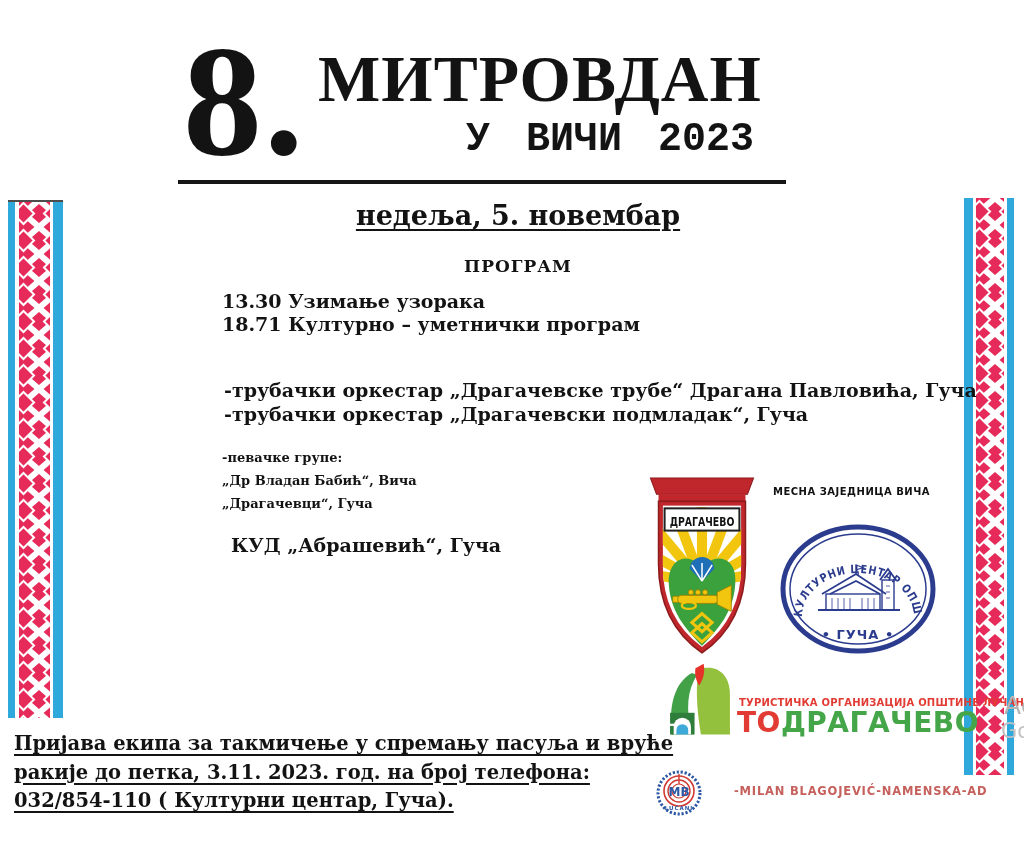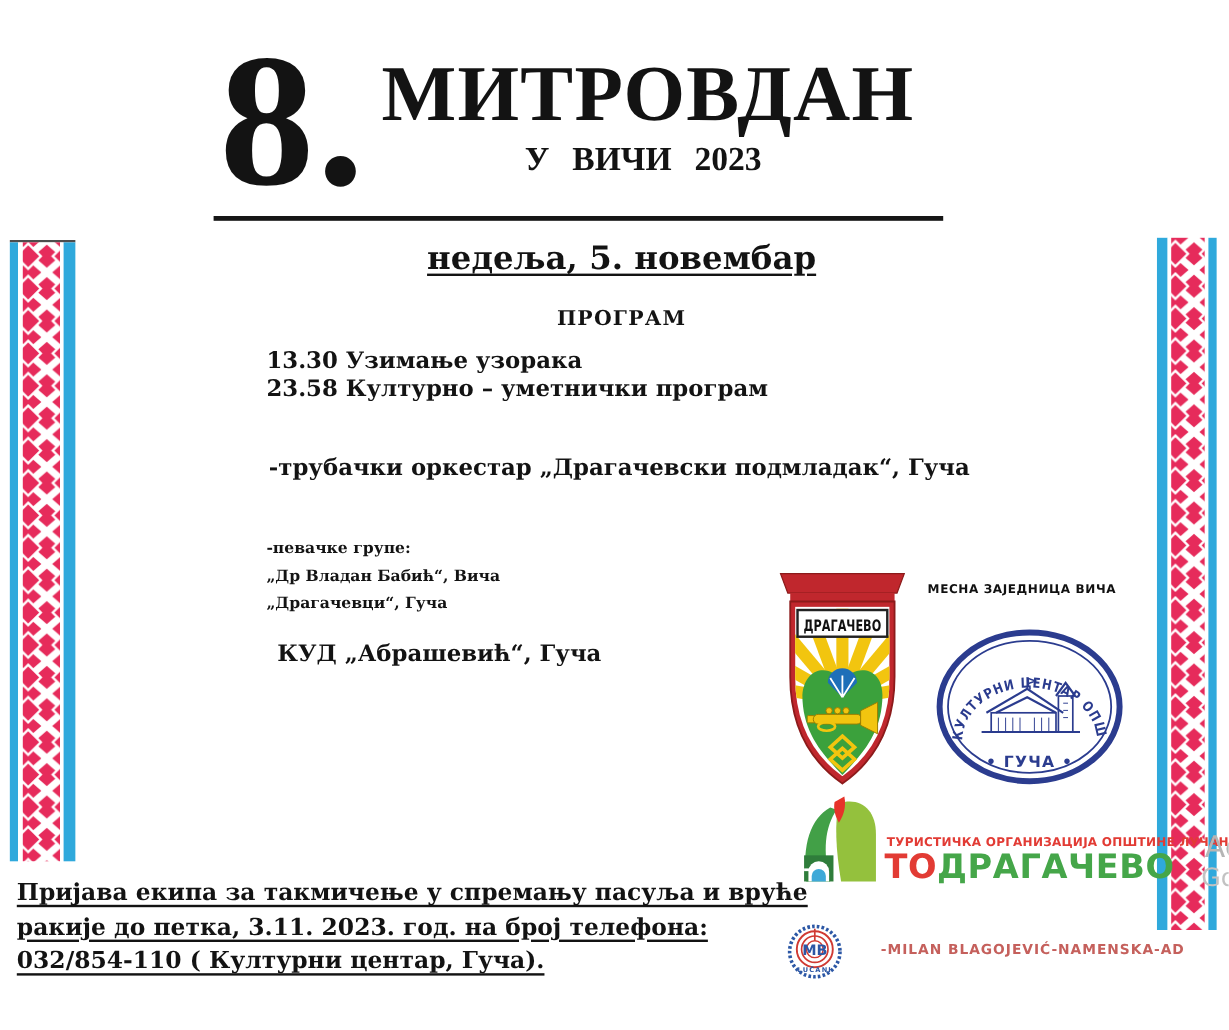--- a/index.html
+++ b/index.html
@@ -5,22 +5,22 @@
   html,body{margin:0;padding:0;background:#fff;}
   .canvas{position:relative;width:1024px;height:858px;background:#ffffff;overflow:hidden;
           font-family:"DejaVu Serif",serif;color:#131313;}
   .abs{position:absolute;}
 
   
   .ed-num{left:183px;top:30px;font-family:"Liberation Serif",serif;font-weight:700;
           font-size:158px;line-height:.9;letter-spacing:2px;}
   .title{left:318px;top:46px;width:436px;text-align:center;font-family:"Liberation Serif",serif;
          font-weight:700;font-size:66px;line-height:1;letter-spacing:1px;}
-  .subtitle{left:318px;top:120px;width:436px;text-align:center;font-family:Liberation Serif, serif;
-            font-weight:700;font-size:28px;word-spacing:12px;line-height:1;}
+  .subtitle{left:318px;top:120px;width:436px;text-align:right;font-family:Liberation Mono, monospace;
+            font-weight:700;font-size:40px;word-spacing:12px;line-height:1;}
   .rule{left:178px;top:180px;width:608px;height:4px;background:#161616;}
 
   .date-line{left:298px;top:200px;width:440px;text-align:center;font-weight:700;font-size:27px;
              text-decoration:underline;text-decoration-thickness:2px;text-underline-offset:4px;}
   .program-heading{left:298px;top:256px;width:440px;text-align:center;font-weight:700;
                    font-size:17px;letter-spacing:1px;}
 
   .sched{left:222px;top:290px;font-weight:700;font-size:19px;line-height:23px;white-space:nowrap;}
   .sched .time{display:inline-block;min-width:56px;}
   .orch{left:224px;top:379px;font-weight:700;font-size:19px;line-height:23.5px;white-space:nowrap;}
@@ -84,26 +84,27 @@
 
   <div class="abs date-line">недеља, 5. новембар</div>
   <div class="abs program-heading">ПРОГРАМ</div>
 
   <div class="abs sched">
     <div>
       <span class="time">13.30</span>
       <span>Узимање узорака</span>
     </div>
     <div>
-      <span class="time">23.58</span>
+      <span class="time">18.71</span>
       <span>Културно – уметнички програм</span>
     </div>
   </div>
 
   <div class="abs orch">
+    <div>-трубачки оркестар „Драгачевске трубе“ Драгана Павловића, Гуча</div>
     <div>-трубачки оркестар „Драгачевски подмладак“, Гуча</div>
   </div>
 
   <div class="abs sing">
     <div>-певачке групе:</div>
     <div>„Др Владан Бабић“, Вича</div>
     <div>„Драгачевци“, Гуча</div>
   </div>
   <div class="abs kud">КУД „Абрашевић“, Гуча</div>
 

